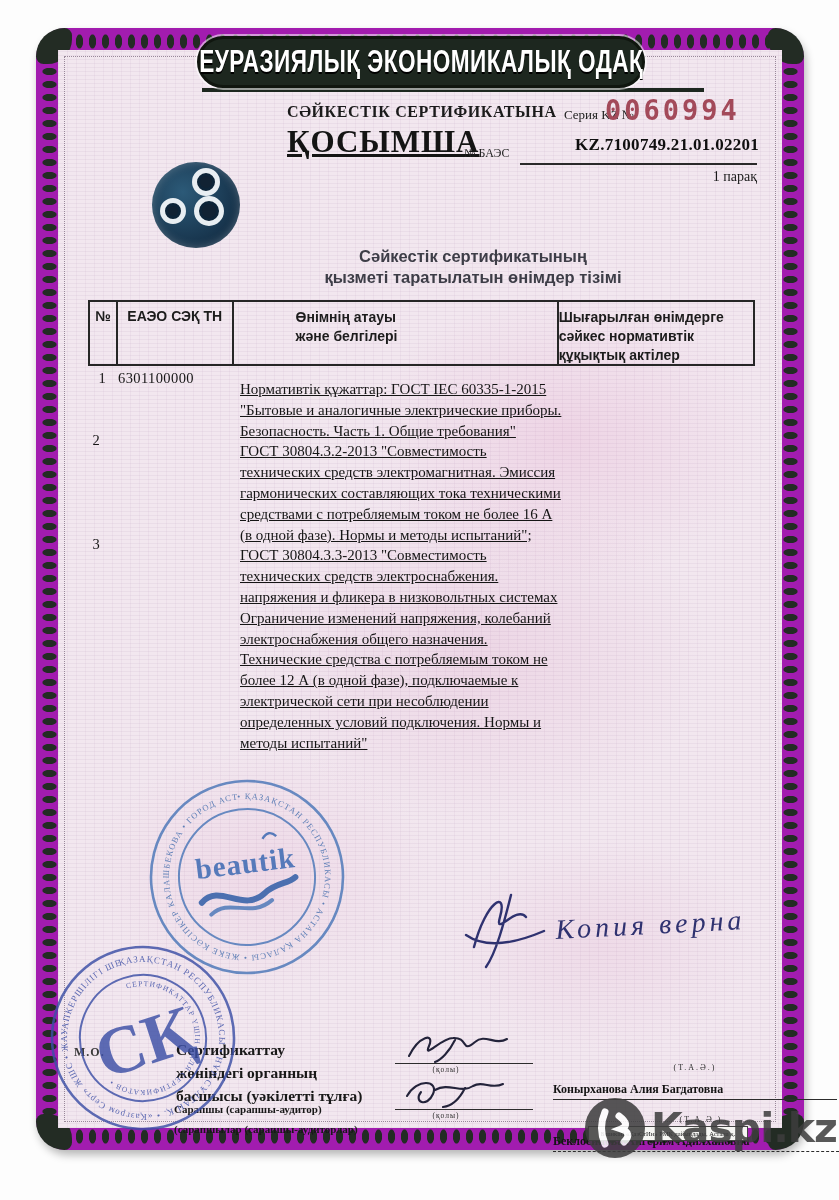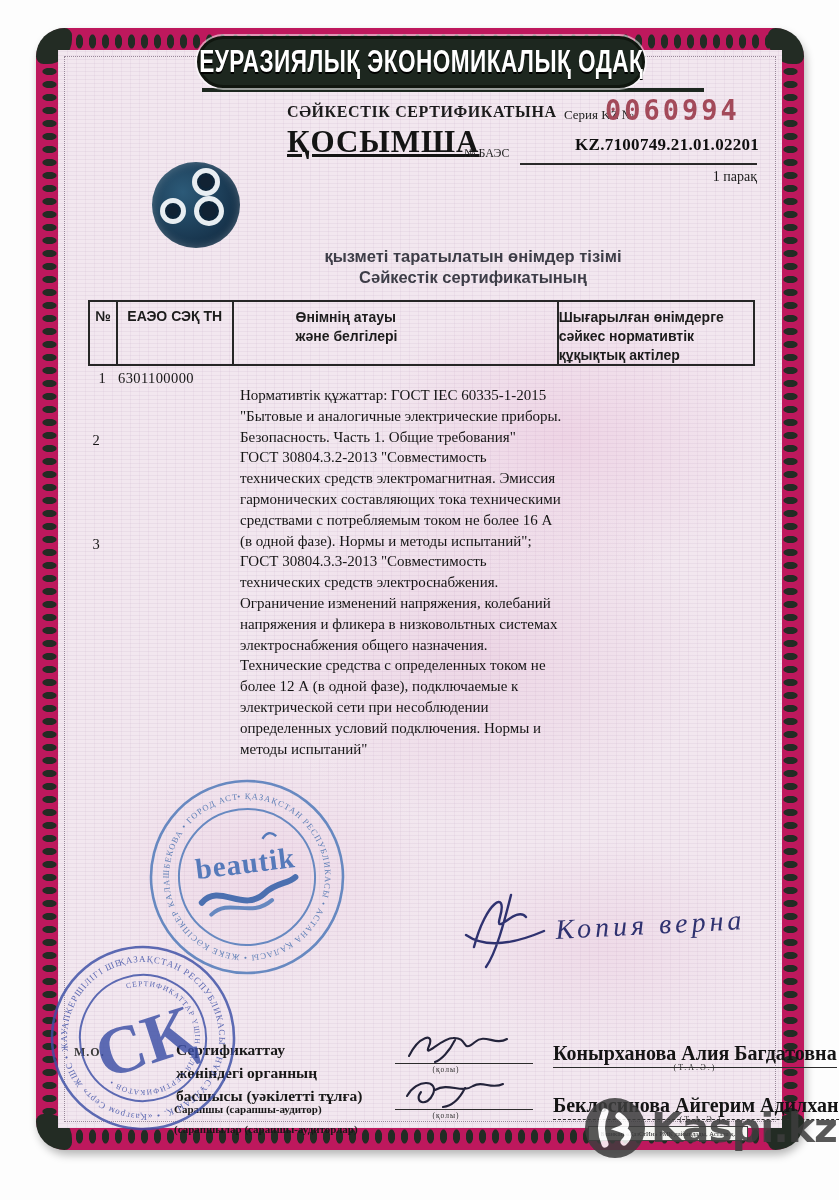--- a/index.html
+++ b/index.html
@@ -1,20 +1,20 @@
 <!DOCTYPE html>
 <html lang="kk"><head>
 <meta charset="utf-8">
 <style>
   html,body{margin:0;padding:0;}
   body{width:839px;height:1200px;background:#ffffff;font-family:"Liberation Serif",serif;position:relative;overflow:hidden;}
   .page{position:absolute;inset:0;background:#fdfdfd;}
 
   
-  .sheet{position:absolute;left:36px;top:28px;width:768px;height:1122px;box-shadow:2px 5px 9px rgba(0,0,0,.28);background:#be185d;border-radius:30px;}
+  .sheet{position:absolute;left:36px;top:28px;width:768px;height:1122px;box-shadow:2px 5px 9px rgba(0,0,0,.28);background:#a21caf;border-radius:30px;}
   
   .bead{position:absolute;background-repeat:repeat-x;}
   .bead.top{left:24px;right:24px;top:1px;height:24px;background-image:radial-gradient(ellipse 44% 46% at 50% 52%, #232c24 57%, rgba(35,44,36,0) 70%);background-size:13px 24px;}
   .bead.bottom{left:24px;right:24px;bottom:1px;height:24px;background-image:radial-gradient(ellipse 44% 46% at 50% 48%, #232c24 57%, rgba(35,44,36,0) 70%);background-size:13px 24px;}
   .bead.left{top:24px;bottom:24px;left:1px;width:24px;background-repeat:repeat-y;background-image:radial-gradient(ellipse 46% 44% at 52% 50%, #232c24 57%, rgba(35,44,36,0) 70%);background-size:24px 13px;}
   .bead.right{top:24px;bottom:24px;right:1px;width:24px;background-repeat:repeat-y;background-image:radial-gradient(ellipse 46% 44% at 48% 50%, #232c24 57%, rgba(35,44,36,0) 70%);background-size:24px 13px;}
   .corner{position:absolute;width:36px;height:36px;background:#232c24;}
   .corner.tl{left:0;top:0;border-radius:30px 8px 26px 8px;}
   .corner.tr{right:0;top:0;border-radius:8px 30px 8px 26px;}
   .corner.bl{left:0;bottom:0;border-radius:8px 26px 8px 30px;}
@@ -61,42 +61,42 @@
   .tbl-head{display:flex;border:2px solid #262626;height:66px;box-sizing:border-box;font-family:"Liberation Sans",sans-serif;font-weight:bold;font-size:14px;color:#1c1c1c;}
   .th{box-sizing:border-box;border-right:2px solid #262626;padding-top:6px;}
   .th:last-child{border-right:none;}
   .th-no{width:28px;text-align:center;}
   .th-code{width:116px;text-align:center;}
   .th-prod{width:326px;padding-left:62px;line-height:19px;}
   .th-acts{width:195px;line-height:19px;}
   .tbl-body{position:absolute;left:30px;top:319px;width:667px;font-size:15px;color:#151515;}
   .rownum{position:absolute;width:24px;text-align:center;font-size:14.5px;}
   .code{position:absolute;left:30px;top:1px;font-size:14.5px;letter-spacing:.4px;}
-  .body-lines{position:absolute;left:152px;top:16px;width:360px;}
+  .body-lines{position:absolute;left:152px;top:10px;width:360px;text-decoration:underline;}
   .bl{line-height:20.8px;white-space:nowrap;}
 
   
   svg text{font-family:"Liberation Serif",serif;}
   .stamp-beautik{left:89px;top:727px;opacity:.84;transform:rotate(-7deg);}
   .stamp-ck{left:-10px;top:893px;opacity:.82;transform:rotate(-18deg);z-index:4;}
   .mo{left:16px;top:995px;font-weight:bold;font-size:12px;color:#3a3a3a;letter-spacing:1px;}
   .handnote{left:398px;top:833px;}
 
   .lab{font-weight:bold;color:#181818;}
   .org-label{left:118px;top:988px;font-size:15.5px;line-height:23px;width:270px;}
   .exp-label{left:116px;top:1049px;font-size:11px;line-height:20px;width:300px;}
 
   .sigline{border-bottom:1.6px solid #2c2c2c;}
   .sig1{left:337px;top:980px;width:138px;height:33px;}
   .sig2{left:337px;top:1026px;width:138px;height:33px;}
   .sigcap{font-size:7.5px;color:#2a2a2a;text-align:center;letter-spacing:1px;}
   .cap1{left:348px;top:1015px;width:80px;}
   .cap2{left:348px;top:1061px;width:80px;}
 
-  .name{font-weight:bold;font-size:20px;color:#141414;white-space:nowrap;}
+  .name{font-weight:bold;font-size:12px;color:#141414;white-space:nowrap;margin-top:40px;}
   .nm1{left:495px;top:992px;width:284px;border-bottom:1.4px solid #2c2c2c;padding-bottom:2px;}
   .nm2{left:495px;top:1044px;width:296px;border-bottom:1.4px dashed #2c2c2c;padding-bottom:2px;}
   .namecap{font-size:8px;color:#2a2a2a;text-align:center;letter-spacing:2px;}
   .nc1{left:495px;top:1013px;width:284px;}
   .nc2{left:495px;top:1065px;width:296px;}
 
   
   .printnote{position:absolute;left:552px;top:1098px;width:160px;height:15px;background:#f6f6f3;border:1px solid #444;box-sizing:border-box;display:flex;align-items:center;justify-content:center;z-index:7;}
   .printnote span{font-size:6.5px;color:#222;white-space:nowrap;}
 
@@ -137,22 +137,22 @@
       <div class="abs h-series" style="left:479px;top:57px;">Серия KZ №</div>
       <div class="abs h-serial" style="left:547px;top:44px;">0060994</div>
 
       <div class="abs h-kosymsha" style="left:229px;top:74px;">ҚОСЫМША</div>
       <div class="abs h-no" style="left:406px;top:96px;">№ БАЭС</div>
       <div class="abs h-number" style="left:517px;top:85px;">KZ.7100749.21.01.02201</div>
       <div class="abs h-underline" style="left:462px;top:113px;width:237px;"></div>
       <div class="abs h-sheets" style="left:600px;top:119px;width:99px;">1 парақ</div>
 
       <div class="abs subtitle">
+        <div>Сәйкестік сертификатының</div>
         <div>қызметі таратылатын өнімдер тізімі</div>
-        <div>Сәйкестік сертификатының</div>
       </div>
 
       <div class="abs tbl">
         <div class="tbl-head">
           <div class="th th-no">№</div>
           <div class="th th-code">ЕАЭО СЭҚ ТН</div>
           <div class="th th-prod">
             <div>Өнімнің атауы</div>
             <div>және белгілері</div>
           </div>
@@ -173,24 +173,24 @@
             <div class="bl">Нормативтік құжаттар: ГОСТ IEC 60335-1-2015</div>
             <div class="bl">"Бытовые и аналогичные электрические приборы.</div>
             <div class="bl">Безопасность. Часть 1. Общие требования"</div>
             <div class="bl"> ГОСТ 30804.3.2-2013 "Совместимость</div>
             <div class="bl">технических средств электромагнитная. Эмиссия</div>
             <div class="bl">гармонических составляющих тока техническими</div>
             <div class="bl">средствами с потребляемым током не более 16 А</div>
             <div class="bl">(в одной фазе). Нормы и методы испытаний";</div>
             <div class="bl">ГОСТ 30804.3.3-2013 "Совместимость</div>
             <div class="bl">технических средств электроснабжения.</div>
+            <div class="bl">напряжения и фликера в низковольтных системах</div>
             <div class="bl">Ограничение изменений напряжения, колебаний</div>
-            <div class="bl">напряжения и фликера в низковольтных системах</div>
             <div class="bl">электроснабжения общего назначения.</div>
-            <div class="bl">Технические средства с определенных током не</div>
+            <div class="bl">Технические средства с потребляемым током не</div>
             <div class="bl">более 12 А (в одной фазе), подключаемые к</div>
             <div class="bl">электрической сети при несоблюдении</div>
             <div class="bl">определенных условий подключения. Нормы и</div>
             <div class="bl">методы испытаний"</div>
           </div>
       </div>
 
       <svg class="abs stamp-beautik" width="200" height="200" viewBox="0 0 200 200">
         <defs>
             <path id="ringB" d="M100,22 a78,78 0 1,1 -0.01,0"></path>

